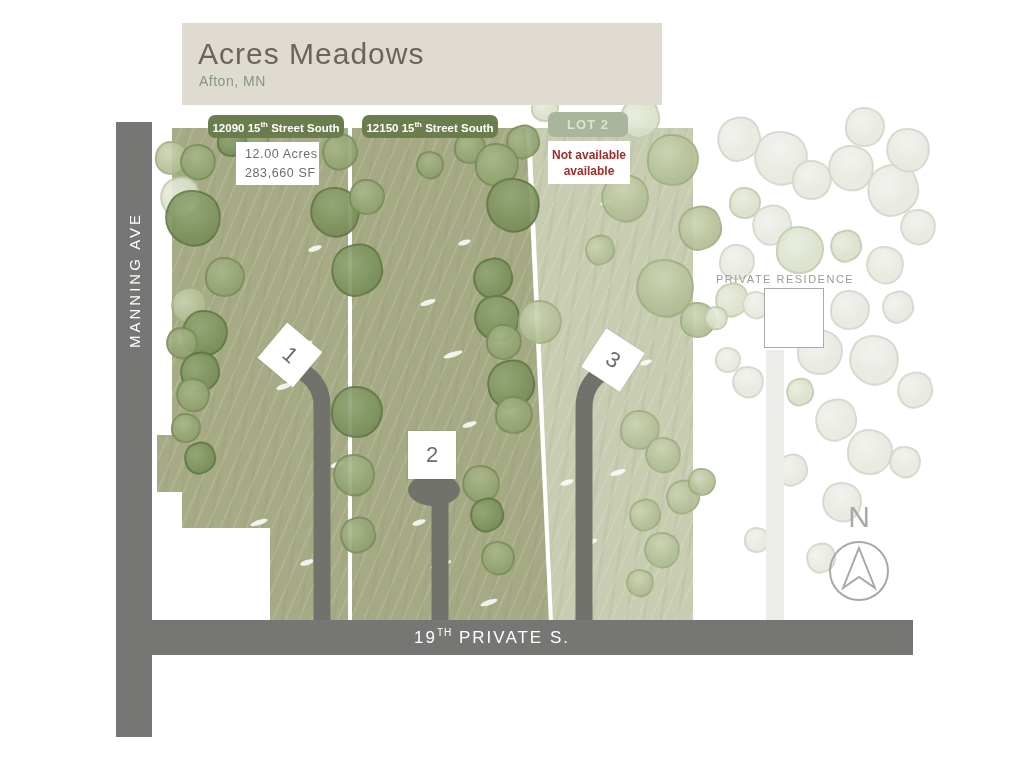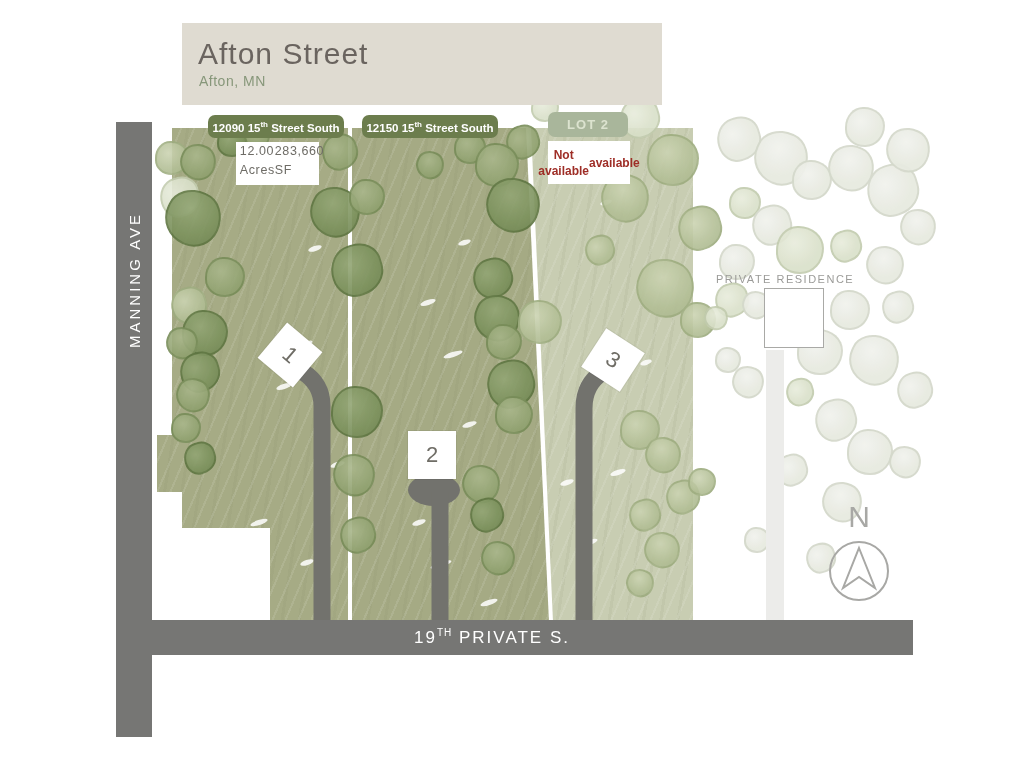--- a/index.html
+++ b/index.html
@@ -55,21 +55,21 @@
   #streetLabel sup{font-size:10px;letter-spacing:1px;}
 
   
   .banner{position:absolute;z-index:6;display:flex;align-items:center;justify-content:center;
           color:#fff;font-weight:bold;font-size:11.5px;border-radius:7px;}
   .banner sup{font-size:8px;}
   #banner1{left:208px;top:115px;width:136px;height:23px;background:#6c7d4d;}
   #banner2{left:362px;top:115px;width:136px;height:23px;background:#6c7d4d;}
   #banner3{left:548px;top:112px;width:80px;height:25px;background:#a9b69b;color:#dce3cf;font-size:13px;letter-spacing:1px;}
   .infobox{position:absolute;z-index:6;background:#fff;color:#6e6c66;font-size:12.5px;line-height:19px;
-           display:flex;flex-direction:row;justify-content:center;padding-left:9px;letter-spacing:.6px;}
+           display:flex;flex-direction:column;justify-content:center;padding-left:9px;letter-spacing:.6px;}
   #infobox1{left:236px;top:142px;width:74px;height:43px;}
   #infobox2{left:393px;top:141px;width:74px;height:45px;}
   #infobox3{left:548px;top:141px;width:82px;height:43px;background:#fff;color:#9e2d26;font-weight:bold;
             font-size:12px;line-height:16px;align-items:center;padding-left:0;text-align:center;letter-spacing:0;}
 
   
   .marker{position:absolute;background:#fff;z-index:7;display:flex;align-items:center;justify-content:center;
           color:#6f6d66;font-size:22px;box-shadow:0 0 0 1px rgba(0,0,0,.05);}
   #marker1{left:267px;top:332px;width:46px;height:46px;transform:rotate(40deg);}
   #marker2{left:408px;top:431px;width:48px;height:48px;}
@@ -210,21 +210,21 @@
   </svg>
 
   <div class="road" id="roadManning"></div>
   <div class="road" id="roadStreet"></div>
   <div id="manningLabel">MANNING AVE</div>
   <div id="streetLabel">
     <span><span>19</span><sup>TH</sup><span> PRIVATE S.</span></span>
   </div>
 
   <div id="header">
-    <div class="title">Afton Street</div>
+    <div class="title">Acres Meadows</div>
     <div class="subtitle">Afton, MN</div>
   </div>
 
   <div class="banner" id="banner1">
     <span><span>12090 15</span><sup>th</sup><span> Street South</span></span>
   </div>
   <div class="infobox" id="infobox1">
     <span>12.00 Acres</span>
     <span>283,660 SF</span>
   </div>

